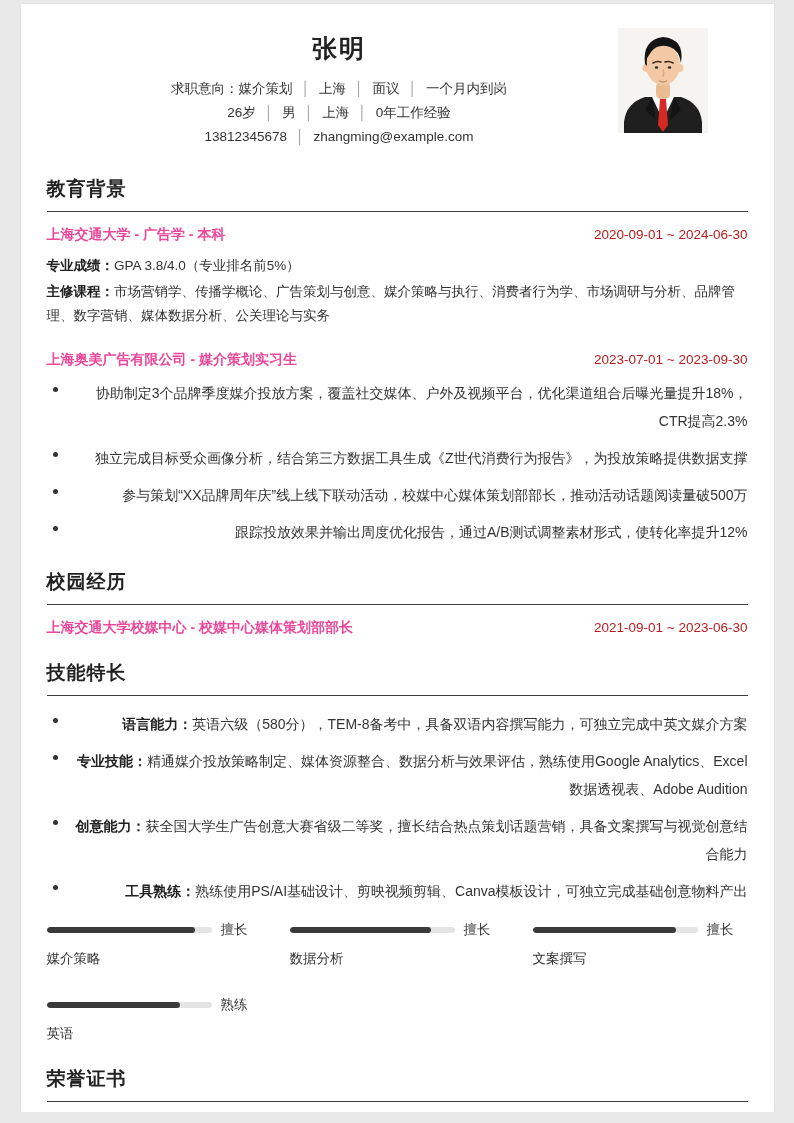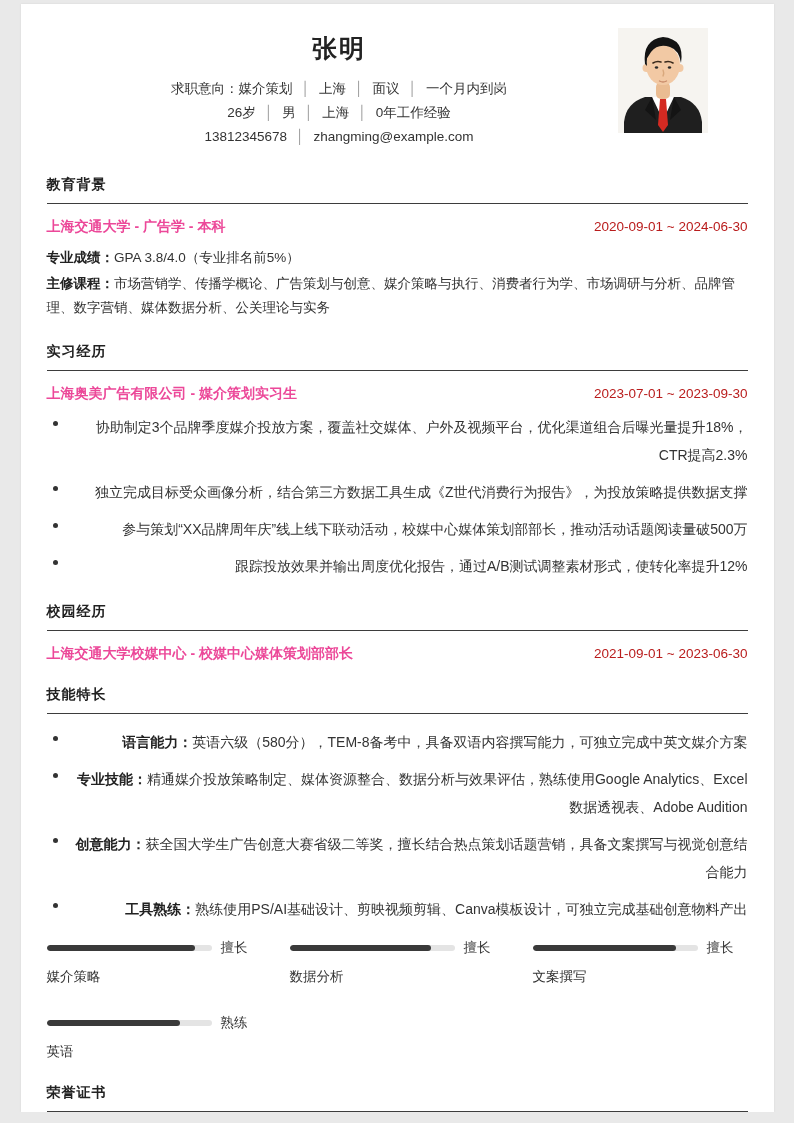--- a/index.html
+++ b/index.html
@@ -24,21 +24,21 @@
   .header-left { flex:1; text-align:center; padding-top:4px; }
   .name { font-size:25px; font-weight:700; color:#222; letter-spacing:2px; margin-bottom:12px; }
   .contact-line { font-size:13.5px; color:#333; line-height:24px; }
   .sep { color:#9a9a9a; margin:0 9px; font-weight:400; }
   .photo { width:90px; height:105px; margin-right:26px; flex:0 0 auto; overflow:hidden; }
   .photo svg { display:block; }
 
   
   .section { margin-top:23px; }
   .section-title {
-    font-size:14px; font-weight:700; color:#222; letter-spacing:1px;
+    font-size:19px; font-weight:700; color:#222; letter-spacing:1px;
     padding-bottom:9px; border-bottom:1.5px solid #3d3d3d;
   }
   .entry-head { display:flex; justify-content:space-between; align-items:baseline; margin-top:14px; margin-bottom:10px; }
   .entry-title { font-size:14px; font-weight:700; color:#ec4899; }
   .entry-date { font-size:13.5px; color:#b91c1c; }
   .kv-row { font-size:13.5px; line-height:24px; margin-bottom:2px; }
   .kv-label { font-weight:700; color:#222; }
 
   ul.bullets { list-style:none; margin-top:2px; }
   ul.bullets li {
@@ -121,21 +121,20 @@
     <div class="section-title">教育背景</div>
     <div class="entry-head">
       <span class="entry-title">上海交通大学 - 广告学 - 本科</span>
       <span class="entry-date">2020-09-01 ~ 2024-06-30</span>
     </div>
     <p class="kv-row"><span class="kv-label">专业成绩：</span><span>GPA 3.8/4.0（专业排名前5%）</span></p>
     <p class="kv-row"><span class="kv-label">主修课程：</span><span>市场营销学、传播学概论、广告策划与创意、媒介策略与执行、消费者行为学、市场调研与分析、品牌管理、数字营销、媒体数据分析、公关理论与实务</span></p>
   </div>
 
   <div class="section">
-    <div class="section-title">实习经历</div>
     <div class="entry-head">
       <span class="entry-title">上海奥美广告有限公司 - 媒介策划实习生</span>
       <span class="entry-date">2023-07-01 ~ 2023-09-30</span>
     </div>
     <ul class="bullets">
       <li>协助制定3个品牌季度媒介投放方案，覆盖社交媒体、户外及视频平台，优化渠道组合后曝光量提升18%，CTR提高2.3%</li>
       <li>独立完成目标受众画像分析，结合第三方数据工具生成《Z世代消费行为报告》，为投放策略提供数据支撑</li>
       <li>参与策划“XX品牌周年庆”线上线下联动活动，校媒中心媒体策划部部长，推动活动话题阅读量破500万</li>
       <li>跟踪投放效果并输出周度优化报告，通过A/B测试调整素材形式，使转化率提升12%</li>
     </ul>

